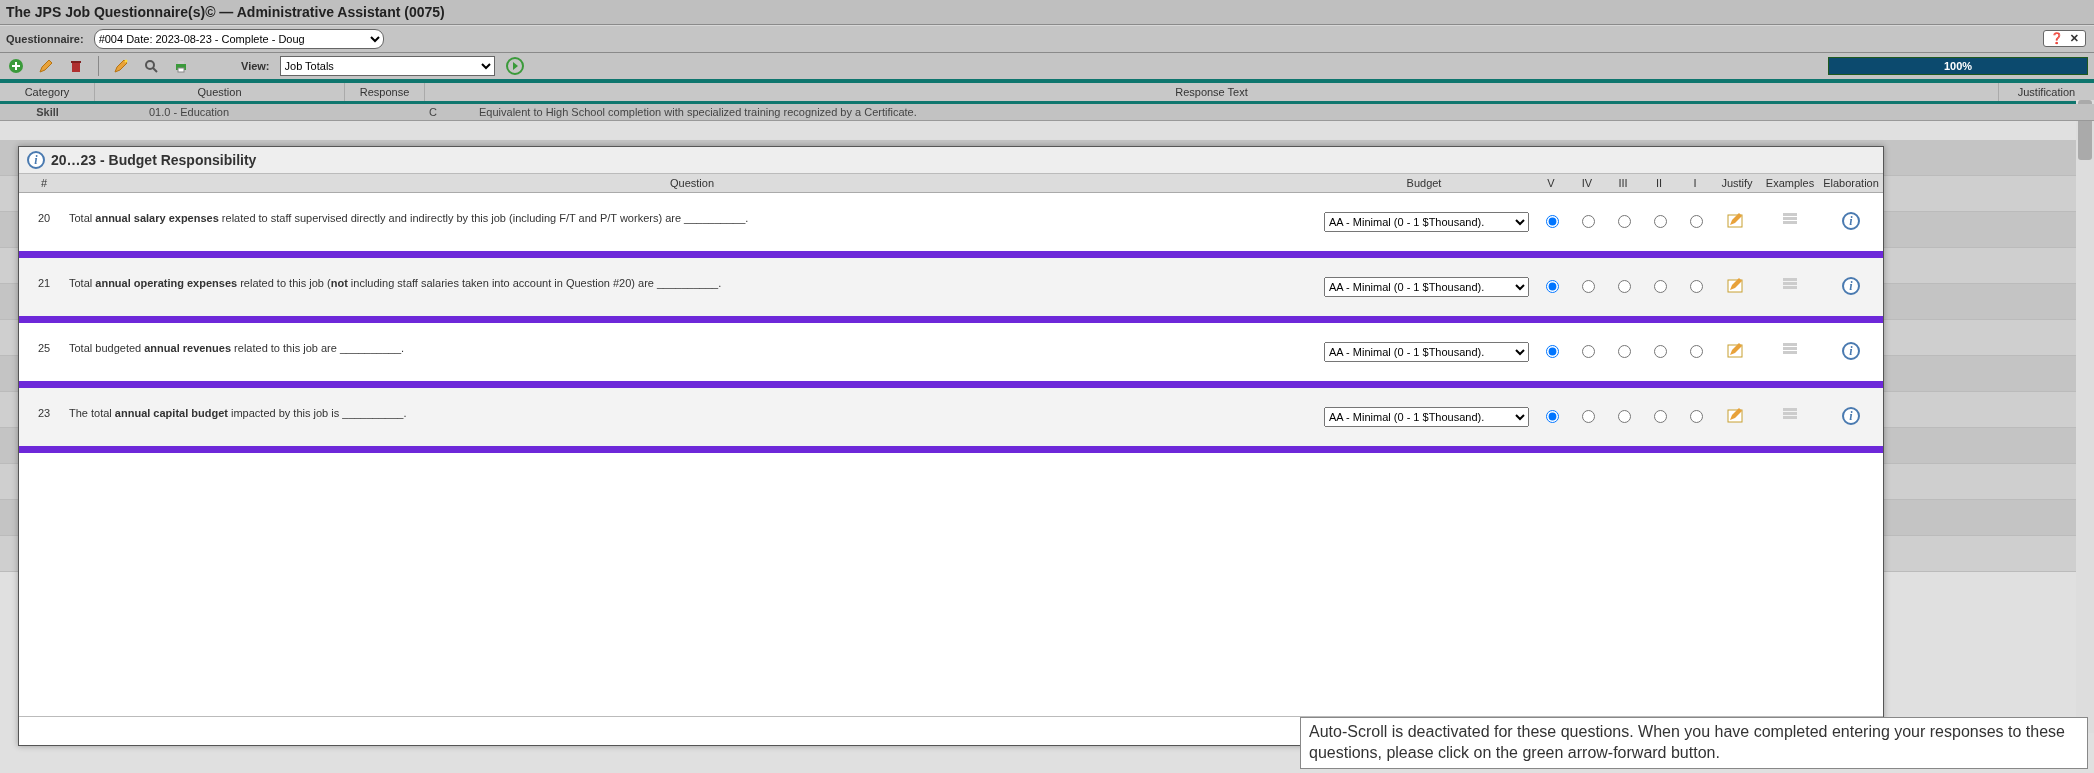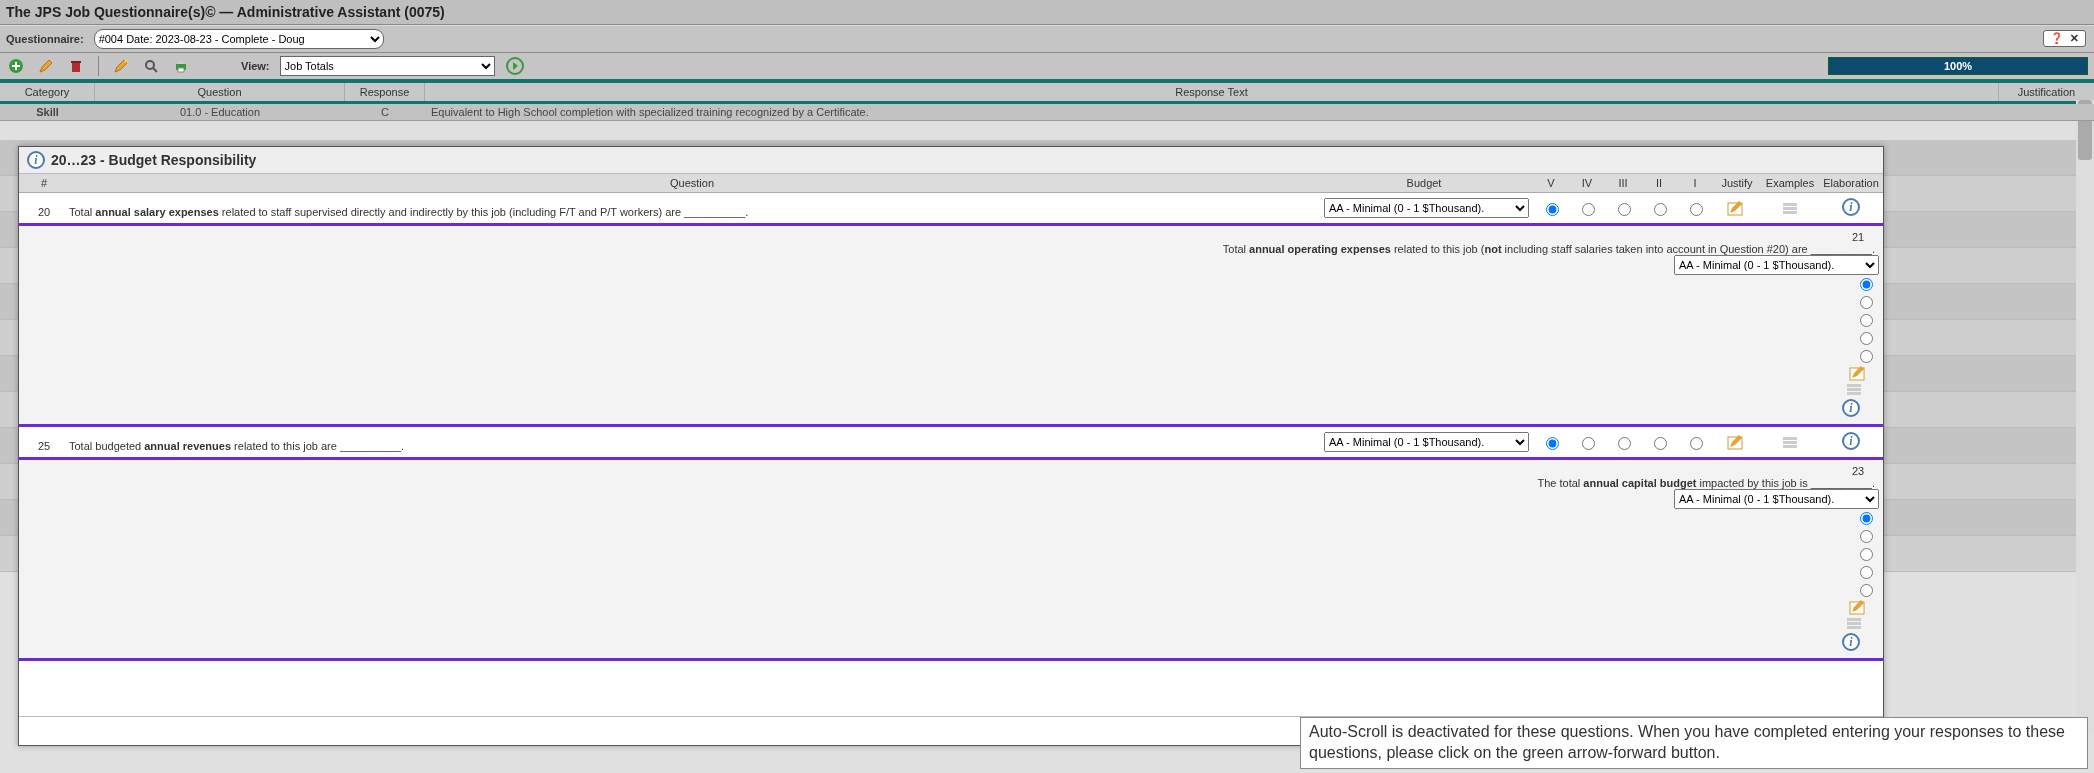--- a/index.html
+++ b/index.html
@@ -48,22 +48,22 @@
   .tbl-head .th { padding:3px 4px; text-align:center; }
   .th-num { width:50px; text-align:center;}
   .th-question { flex:1; text-align:left; padding-left:6px;}
   .th-budget { width:218px; text-align:center;}
   .th-r { width:36px; }
   .th-justify { width:48px; }
   .th-examples { width:58px; }
   .th-elab { width:64px; }
 
   .tbl-body { flex:1; overflow:auto; }
-  .row { display:flex; align-items:flex-end; border-bottom:3px solid #6d28d9; padding:5px 0; font-size:11px; }
-  .row.alt { background:#f3f3f3;flex-direction:column; }
+  .row { display:flex; align-items:flex-start; border-bottom:7px solid #6d28d9; padding:19px 0; font-size:11px; }
+  .row.alt { background:#f3f3f3; }
   .row .td-num { width:50px; text-align:center; }
   .row .td-question { flex:1; padding-right:8px; }
   .row .td-budget { width:218px; display:flex; align-items:center; justify-content:flex-end; padding-right:4px;}
   .row .td-budget select { width:205px; height:20px; font-size:11px;}
   .row .td-r { width:36px; text-align:center; }
   .row .td-justify { width:48px; text-align:center; }
   .row .td-examples { width:58px; text-align:center; }
   .row .td-elab { width:64px; text-align:center; }
 
   input[type=radio] { cursor:pointer; }
@@ -161,21 +161,21 @@
 <div class="grid-head-row">
   <div class="cell col-category">Category</div>
   <div class="cell col-question">Question</div>
   <div class="cell col-response">Response</div>
   <div class="cell col-responsetext">Response Text</div>
   <div class="cell col-justification">Justification</div>
 </div>
 
 <div class="grid-sample-row">
   <div class="cell col-category" style="font-weight:bold; text-align:center;">Skill</div>
-  <div class="cell col-question" style="text-align:center;">01.0 - Education</div>
+  <div class="cell col-question" style="text-align:left;margin-left:48px;">01.0 - Education</div>
   <div class="cell col-response">C</div>
   <div class="cell col-responsetext" style="text-align:left;">Equivalent to High School completion with specialized training recognized by a Certificate.</div>
   <div class="cell col-justification"></div>
 </div>
 
 <div class="bg-row-stripe">
   <div></div>
     <div></div>
     <div></div>
     <div></div>

